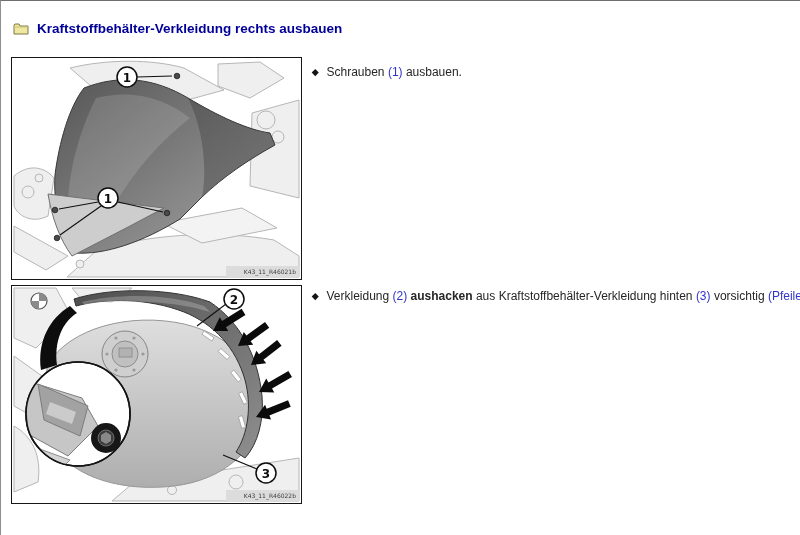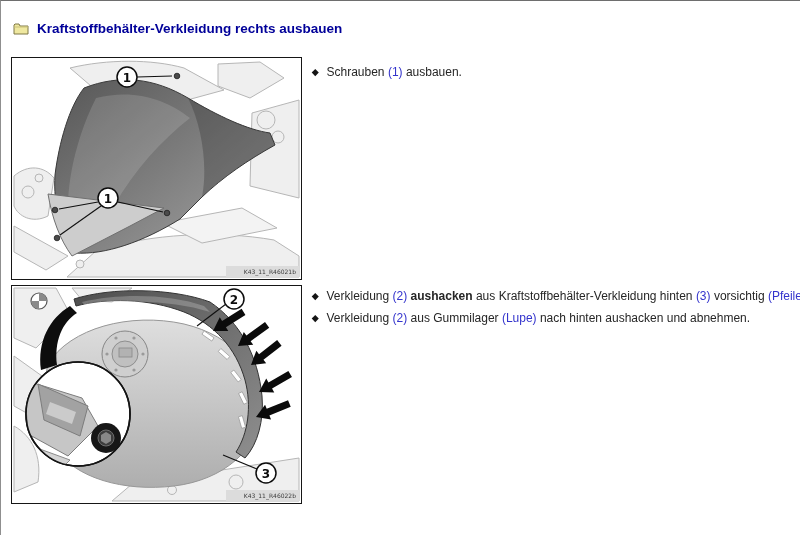--- a/index.html
+++ b/index.html
@@ -241,18 +241,14 @@
   <div class="step" id="step1">
     <span class="bullet"></span>
     <span><span>Schrauben </span><span class="ref-link">(1)</span><span> ausbauen.</span></span>
   </div>
 
   <div class="step" id="step2">
     <span class="bullet"></span>
     <span><span>Verkleidung </span><span class="ref-link">(2)</span><span> </span><span class="b">aushacken</span><span> aus Kraftstoffbehälter-Verkleidung hinten </span><span class="ref-link">(3)</span><span> vorsichtig </span><span class="ref-link">(Pfeile)</span></span>
   </div>
 
-  <div class="step" id="step3">
-    <span class="bullet"></span>
-    <span><span>Verkleidung </span><span class="ref-link">(2)</span><span> aus Gummilager </span><span class="ref-link">(Lupe)</span><span> nach hinten aushacken und abnehmen.</span></span>
-  </div>
 
 </div>
 
 </body></html>

